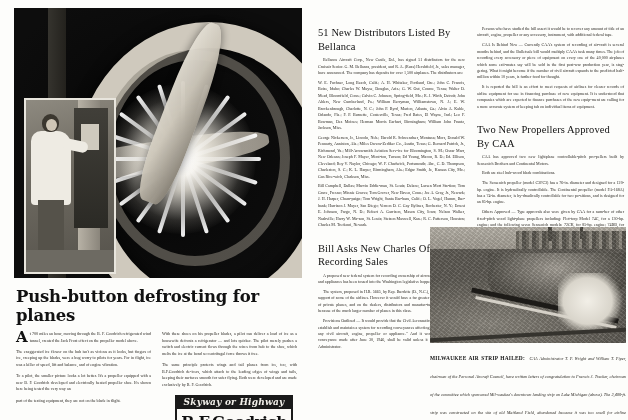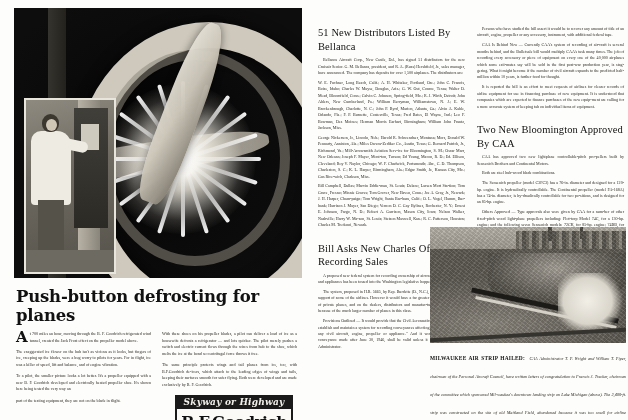--- a/index.html
+++ b/index.html
@@ -250,21 +250,21 @@
         <p class="ind">A proposed new federal system for recording ownership of aircraft, engines, propellers and appliances has been tossed into the Washington legislative hopper.</p>
         <p class="ind">The system, proposed in H.R. 5665, by Rep. Burdette (D., N.C.), is understood to have support of some of the airlines. However it would have a far greater effect on the own-ers of private planes, and on the dealers, distributors and manufac-turers of those planes, because of the much larger number of planes in this class.</p>
         <p class="ind">Provisions Outlined — It would provide that the Civil Aeronautics Administrator "shall establish and maintain a system for recording conveyances affecting title to, or interest in, any civil aircraft, engine, propeller or appliance." And it would provide that no conveyance made after June 30, 1946, shall be valid unless it is recorded with the Administrator.</p>
       </div>
 
       <div class="ecol">
         <p class="ind">Persons who have studied the bill assert it would be to recover any amount of title of an aircraft, engine, propeller or any accessory, instrument, with additional federal tape.</p>
         <p class="ind">CAA Is Behind New — Currently CAA's system of recording of air-craft is several months behind, and the Bulletsale bill would multiply CAA's task many times. The job of recording every accessory or piece of equipment on every one of the 40,000 airplanes which some esti-mates say will be sold in the first post-war production year, is stag-gering. What it might become if the number of civil aircraft expands to the predicted half-million within 10 years, is further food for thought.</p>
         <p class="ind">It is reported the bill is an effort to meet requests of airlines for clearer records of airline equipment for use in financing purchase of new equipment. It is understood that companies which are expected to finance purchases of the new equip-ment are calling for a more accurate system of keeping tab on individual items of equipment.</p>
 
-        <h2 class="art spaced">Two New Bloomington Approved By CAA</h2>
+        <h2 class="art spaced">Two New Propellers Approved By CAA</h2>
         <p class="ind">CAA has approved two new lightplane controllable-pitch pro-pellers built by Sensenich Brothers and Continental Motors.</p>
         <p class="ind">Both are steel hub-wood blade combinations.</p>
         <p class="ind">The Sensenich propeller (model C3FC3) has a 76-in. diameter and designed for a 120-hp. engine. It is hydraulically controllable. The Continental propeller (model FA-168A) has a 74-in. diameter, is hy-draulically controllable for two po-sitions, and is designed for an 85-hp. engine.</p>
         <p class="ind">Others Approved — Type approvals also were given by CAA for a num-ber of other fixed-pitch wood light-plane propellers including: Flot-torp Model 74C, for a 130-hp. engine; and the following seven Sensenich models: 72CK, for 85-hp. engine; 74BB, for 150-hp.; 105CA, for 225-hp.; 98 CR, for 300-hp.; 46BB, for 200-hp; 93LYA, for 190-hp.; and 44K13001, for 290-hp.</p>
         <p class="ind">Numbers in model designations indicate propeller diameter, for the fixed-pitch propellers, except the 44K13001, of 85-in. diameter.</p>
         <p class="ind"></p>
       </div>
     </div>
 
     <div class="news-photo">

